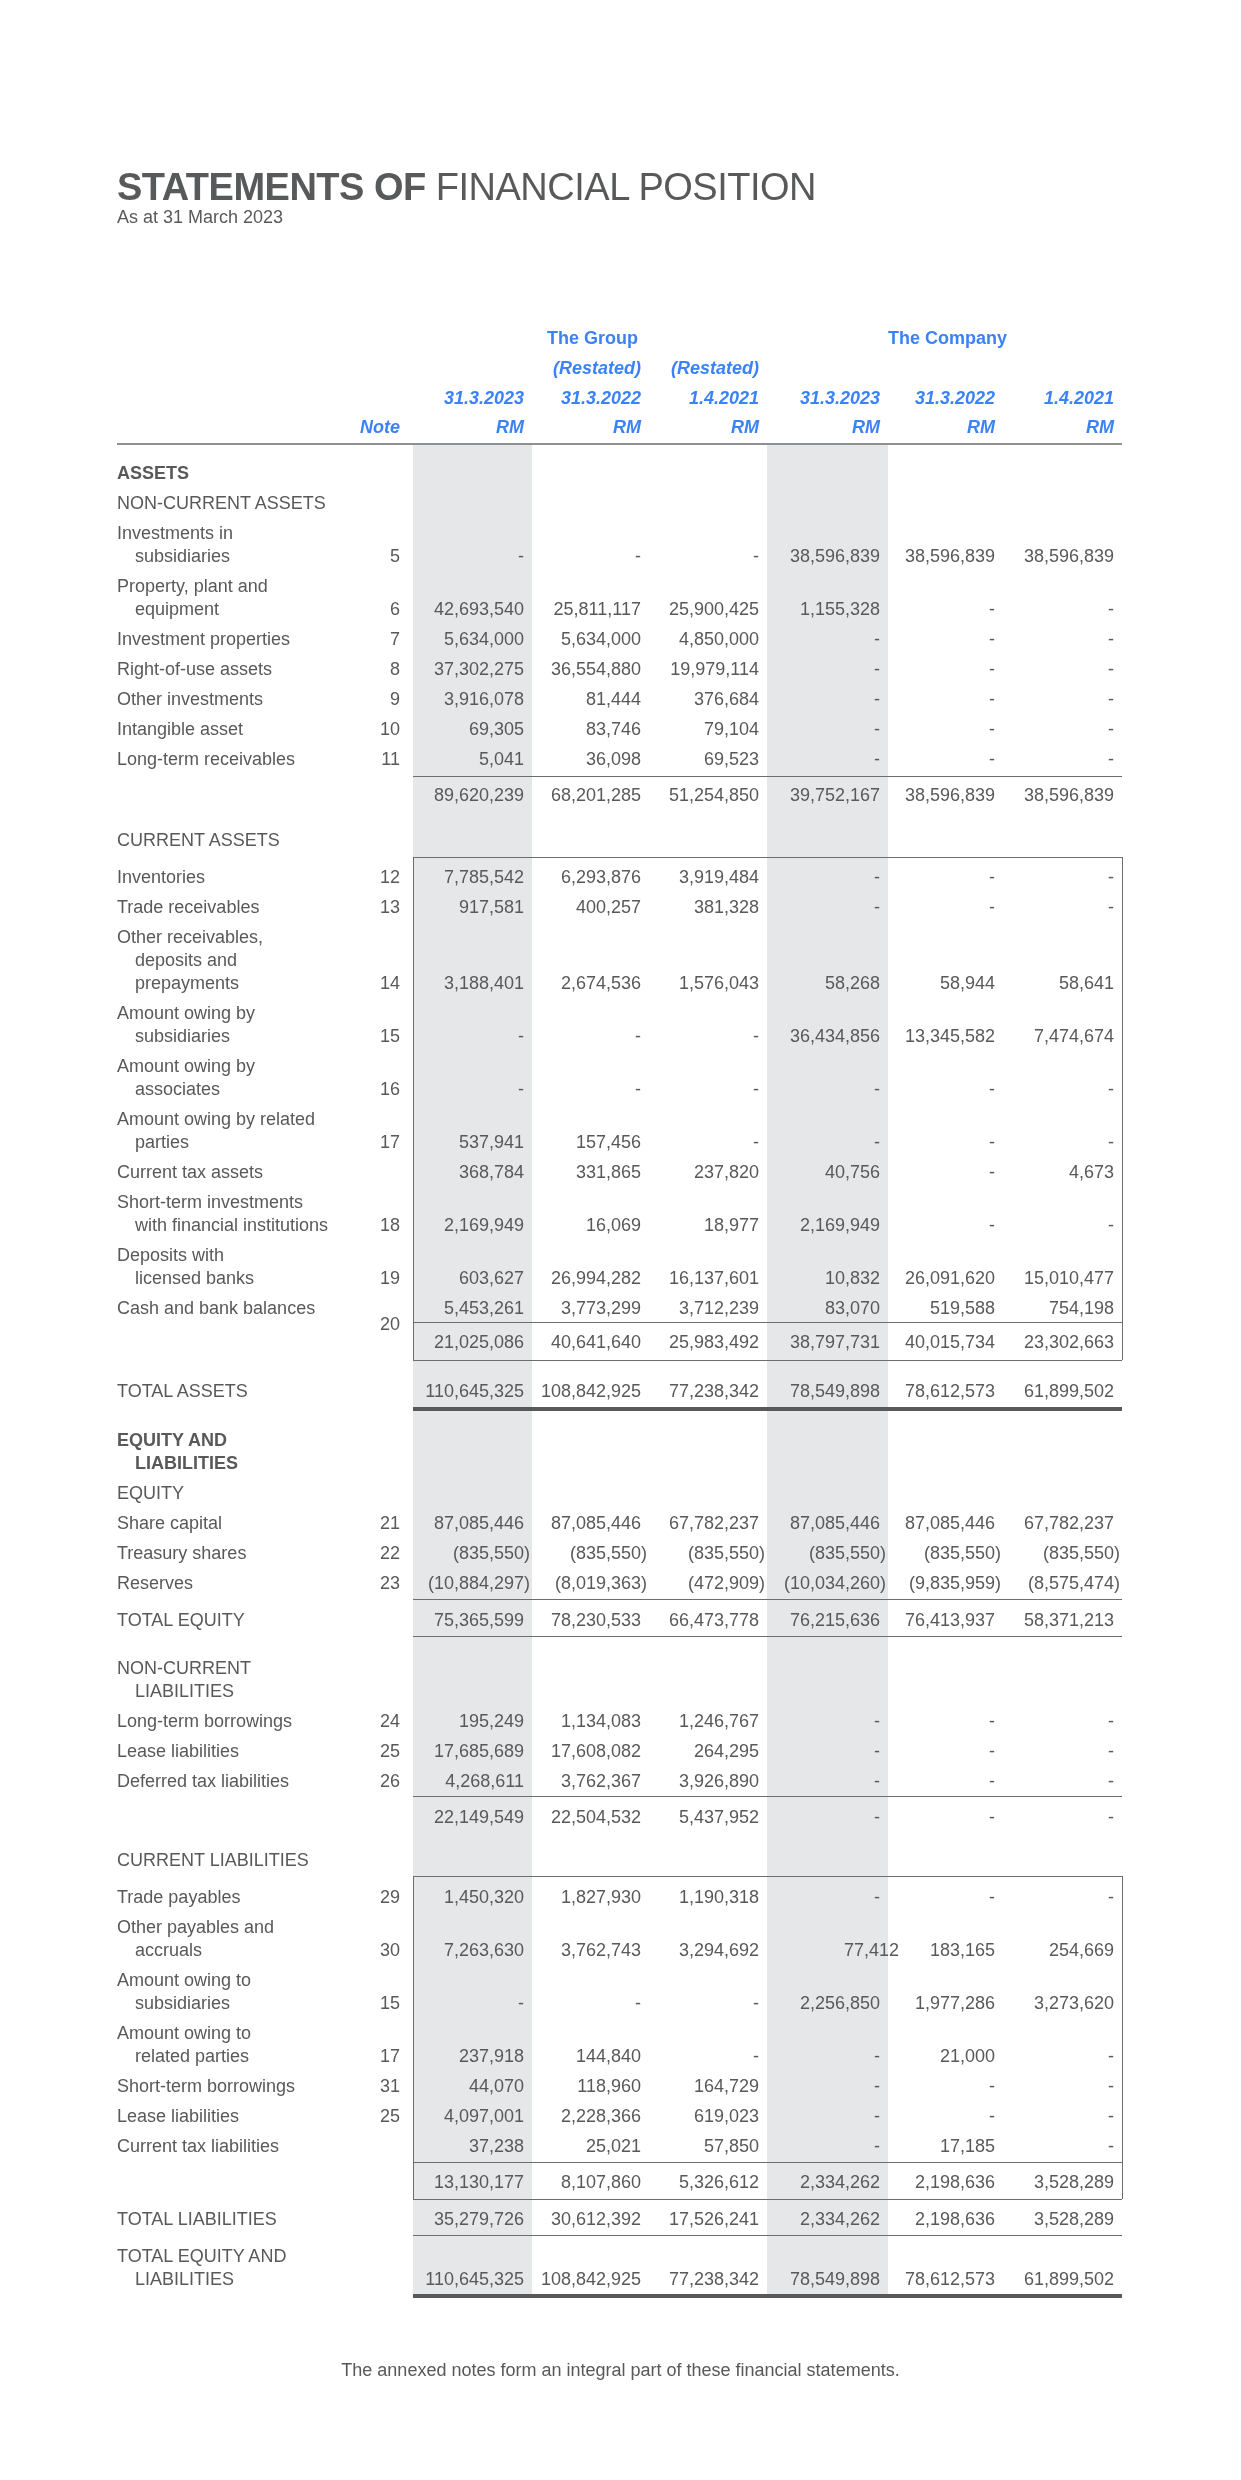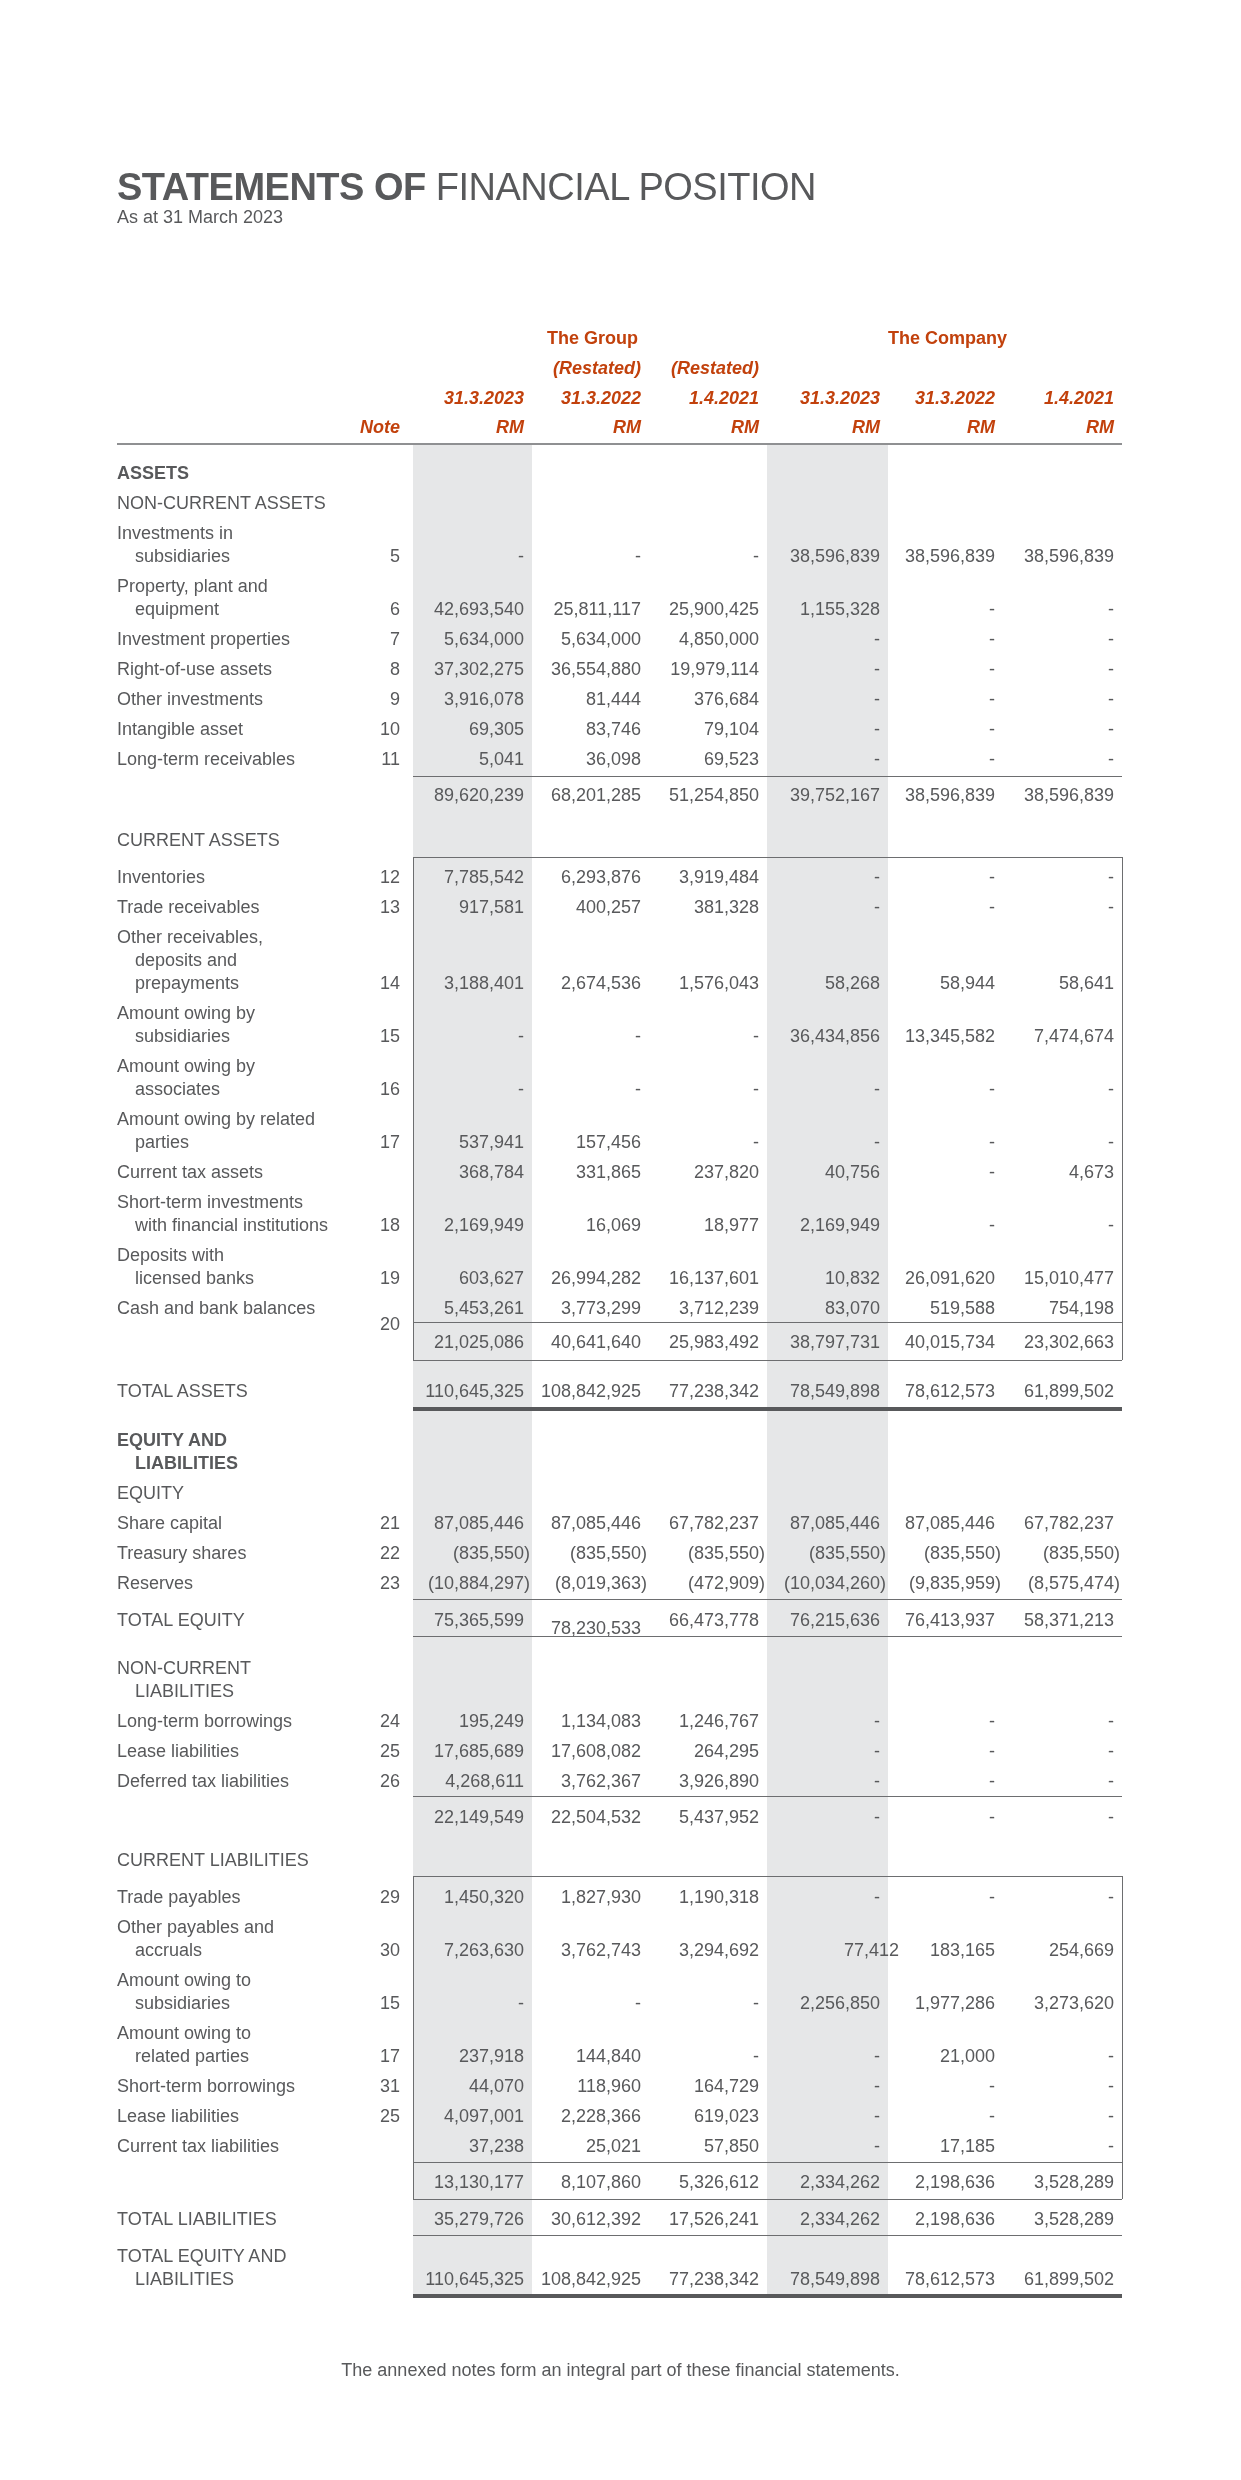--- a/index.html
+++ b/index.html
@@ -3,21 +3,21 @@
 <meta charset="utf-8">
 <style>
   html, body { margin:0; padding:0; background:#ffffff; }
   body { width:1241px; height:2480px; position:relative; overflow:hidden;
          font-family:"Liberation Sans", sans-serif; color:#555759; }
   .title { position:absolute; left:117px; top:166px; font-size:38px; letter-spacing:-0.5px; color:#58595b; white-space:nowrap; }
   .title b { font-weight:bold; }
   .title span.light { font-weight:normal; }
   .subtitle { position:absolute; left:117px; top:207px; font-size:18px; color:#58595b; }
   .shade { position:absolute; top:445px; height:1852px; background:#e6e7e8; }
-  .hdr { position:absolute; font-size:18px; font-weight:bold; color:#c2410c; white-space:nowrap; }
+  .hdr { position:absolute; font-size:18px; font-weight:bold; color:#3b82f6; white-space:nowrap; }
   .hdr.r { text-align:right;font-style:italic; }
   .rule { position:absolute; height:0; border-top:2px solid #8f9092; }
   .rule.thin { border-top:1.5px solid #6d6e70; }
   .rule.thick { border-top:4px solid #58595b; }
   .vline { position:absolute; width:0; border-left:1.5px solid #6d6e70; }
   .row { position:absolute; left:0; width:1241px; font-size:18px; color:#58595b; }
   .row .label { position:absolute; left:117px; white-space:nowrap; line-height:23px; }
   .row .label .indent { padding-left:18px; }
   .row .label.bold { font-weight:bold; }
   .row .note { position:absolute; left:340px; width:60px; text-align:right; line-height:23px; }
@@ -367,21 +367,21 @@
       <div class="val" style="left: 653px; top: 0px;">(472,909)</div>
       <div class="val" style="left: 774px; top: 0px;">(10,034,260)</div>
       <div class="val" style="left: 889px; top: 0px;">(9,835,959)</div>
       <div class="val" style="left: 1008px; top: 0px;">(8,575,474)</div>
     </div>
     <div class="row" style="top: 1609px;">
       <div class="label">
         <div>TOTAL EQUITY</div>
       </div>
       <div class="val" style="left: 412px; top: 0px;">75,365,599</div>
-      <div class="val" style="left: 529px; top: 8px;">78,230,533</div>
+      <div class="val" style="left: 529px; top: 0px;">78,230,533</div>
       <div class="val" style="left: 647px; top: 0px;">66,473,778</div>
       <div class="val" style="left: 768px; top: 0px;">76,215,636</div>
       <div class="val" style="left: 883px; top: 0px;">76,413,937</div>
       <div class="val" style="left: 1002px; top: 0px;">58,371,213</div>
     </div>
     <div class="row" style="top: 1657px;">
       <div class="label">
         <div>NON-CURRENT</div>
         <div class="indent">LIABILITIES</div>
       </div>

